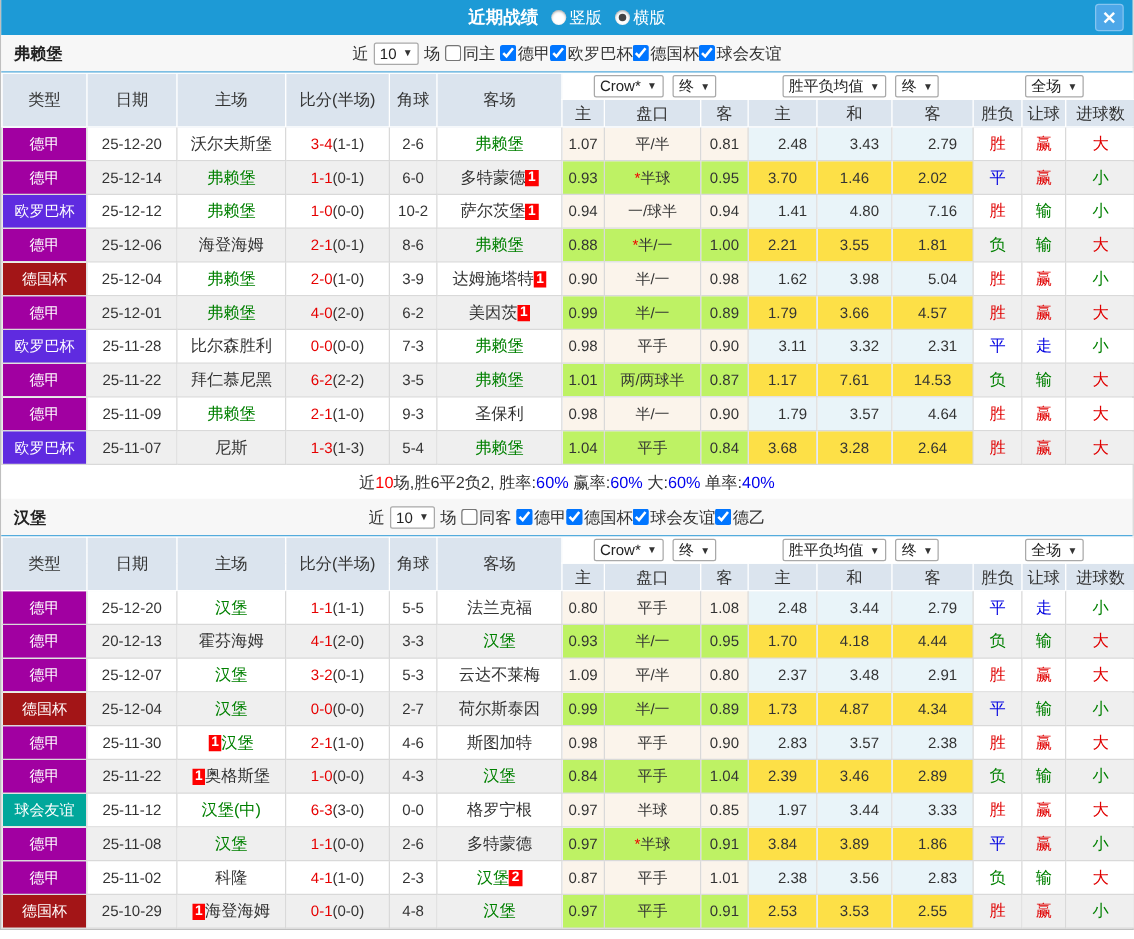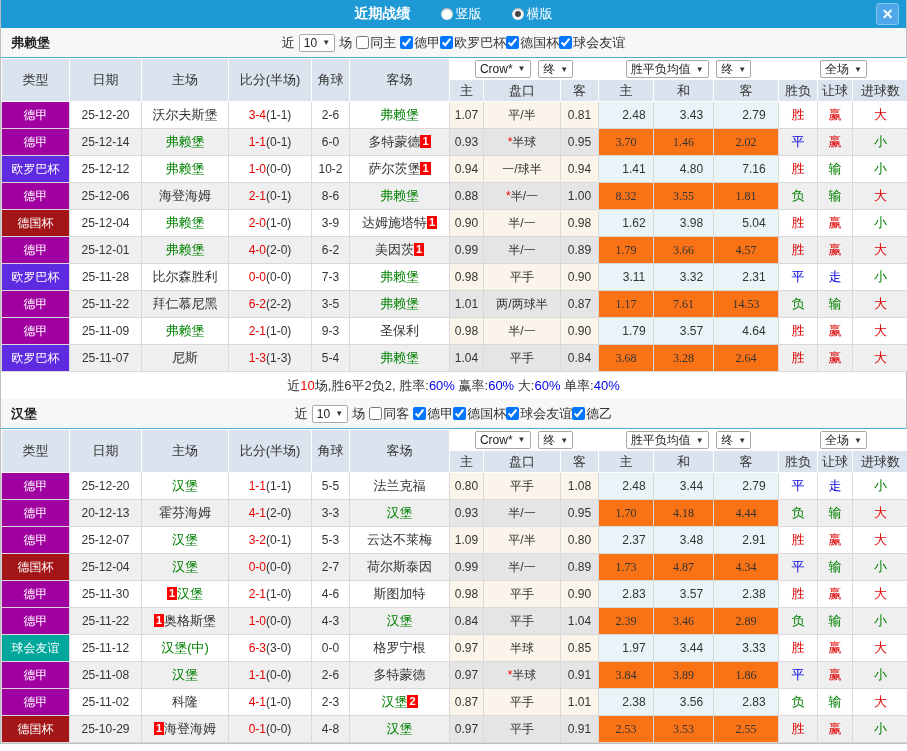--- a/index.html
+++ b/index.html
@@ -1,20 +1,20 @@
 <!DOCTYPE html>
 <html><head>
 <meta charset="utf-8">
 <style>
   * { margin:0; padding:0; box-sizing:border-box; }
   body { font-family:"Liberation Sans", sans-serif; background:#fff; width:907px; }
   .app { width:907px; position:relative; border:1px solid #BFBFBF; border-top:none; }
 
   
-  .titlebar { position:relative; height:28px; background:#1D9AD6; display:flex; align-items:center; justify-content:center;gap:20px; }
+  .titlebar { position:relative; height:28px; background:#1D9AD6; display:flex; align-items:center; justify-content:center; }
   .title { color:#fff; font-weight:bold; font-size:14px; }
   .tb-radio { display:inline-flex; align-items:center; gap:3px; color:#fff; font-size:13px; margin-left:10px; cursor:pointer; }
   .rdot { width:12px; height:12px; border-radius:50%; background:#fff; box-shadow:inset 0 1px 2px rgba(0,0,0,.35); display:inline-block; }
   .rdot.sel { position:relative; }
   .rdot.sel::after { content:""; position:absolute; left:3px; top:3px; width:6px; height:6px; border-radius:50%; background:#444; }
   .close { position:absolute; right:7px; top:3px; width:23px; height:22px; background:#4DA7E8; border:1px solid #85C4F0; border-radius:3px; color:#fff; font-weight:bold; display:flex; align-items:center; justify-content:center; font-size:14px; cursor:pointer; }
 
   
   .band { position:relative; height:30px; background:#F7F7F7; border-bottom:1px solid #54ACDD; display:flex; align-items:center; justify-content:center; }
   .team { position:absolute; left:10px; top:6px; font-weight:bold; font-size:13px; color:#222; }
@@ -30,23 +30,23 @@
   
   table.grid { table-layout:fixed; width:907px; border-collapse:collapse; }
   .grid th { font-size:13px; font-weight:normal; color:#333; background:#DBE4EE; border:1px solid #fff; height:21px; }
   .grid th.selth { background:#fff; }
   .grid th.selth .fsel { margin:0 2px; }
   .hd2 th { height:22px; }
   .grid td { font-size:12px; color:#333; text-align:center; border:1px solid #D9D9D9; height:27px; overflow:hidden; white-space:nowrap; }
   tr.odd td { background:#FFFFFF; }
   tr.even td { background:#EFEFEF; }
   tr.odd td.crow { background:#FBF4EB; }
-  tr.even td.crow { background:#e5e5e5; }
+  tr.even td.crow { background:#bef264; }
   tr.odd td.avg { background:#E9F4F9;padding-left:16px; }
-  tr.even td.avg { background:#f97316;font-family:Liberation Serif, serif; }
+  tr.even td.avg { background:#fde047; }
   td.c-type { color:#fff !important; font-size:12px; }
   td.c-team { font-size:13px; }
   .t-name.green { color:#008000; }
   .smain { color:#E60000; }
   .shalf { color:#333; }
   .star { color:#F00000; }
   td.c-res { font-size:13px; }
   .bdg { display:none; background:#FE0000; color:#fff; font-size:11px; line-height:13px; padding:0 2px; font-weight:bold; vertical-align:1px; }
   .bdg.show { display:inline-block; }
 
@@ -256,21 +256,21 @@
     </td>
     <td class="c-corner">8-6</td>
     <td class="c-team td-away">
       <span class="t-name green">弗赖堡</span>
     </td>
     <td class="crow">0.88</td>
     <td class="crow">
       <span class="star">*</span><span>半/一</span>
     </td>
     <td class="crow">1.00</td>
-    <td class="avg">8.32</td>
+    <td class="avg">2.21</td>
     <td class="avg">3.55</td>
     <td class="avg">1.81</td>
     <td class="c-res td-r1" style="color: rgb(0, 128, 0);">负</td>
     <td class="c-res td-r2" style="color: rgb(0, 128, 0);">输</td>
     <td class="c-res td-r3" style="color: rgb(224, 0, 0);">大</td>
   </tr>
             <tr class="mrow odd">
     <td class="c-type" style="background: rgb(163, 21, 23);">德国杯</td>
     <td class="c-date">25-12-04</td>
     <td class="c-team td-home">

